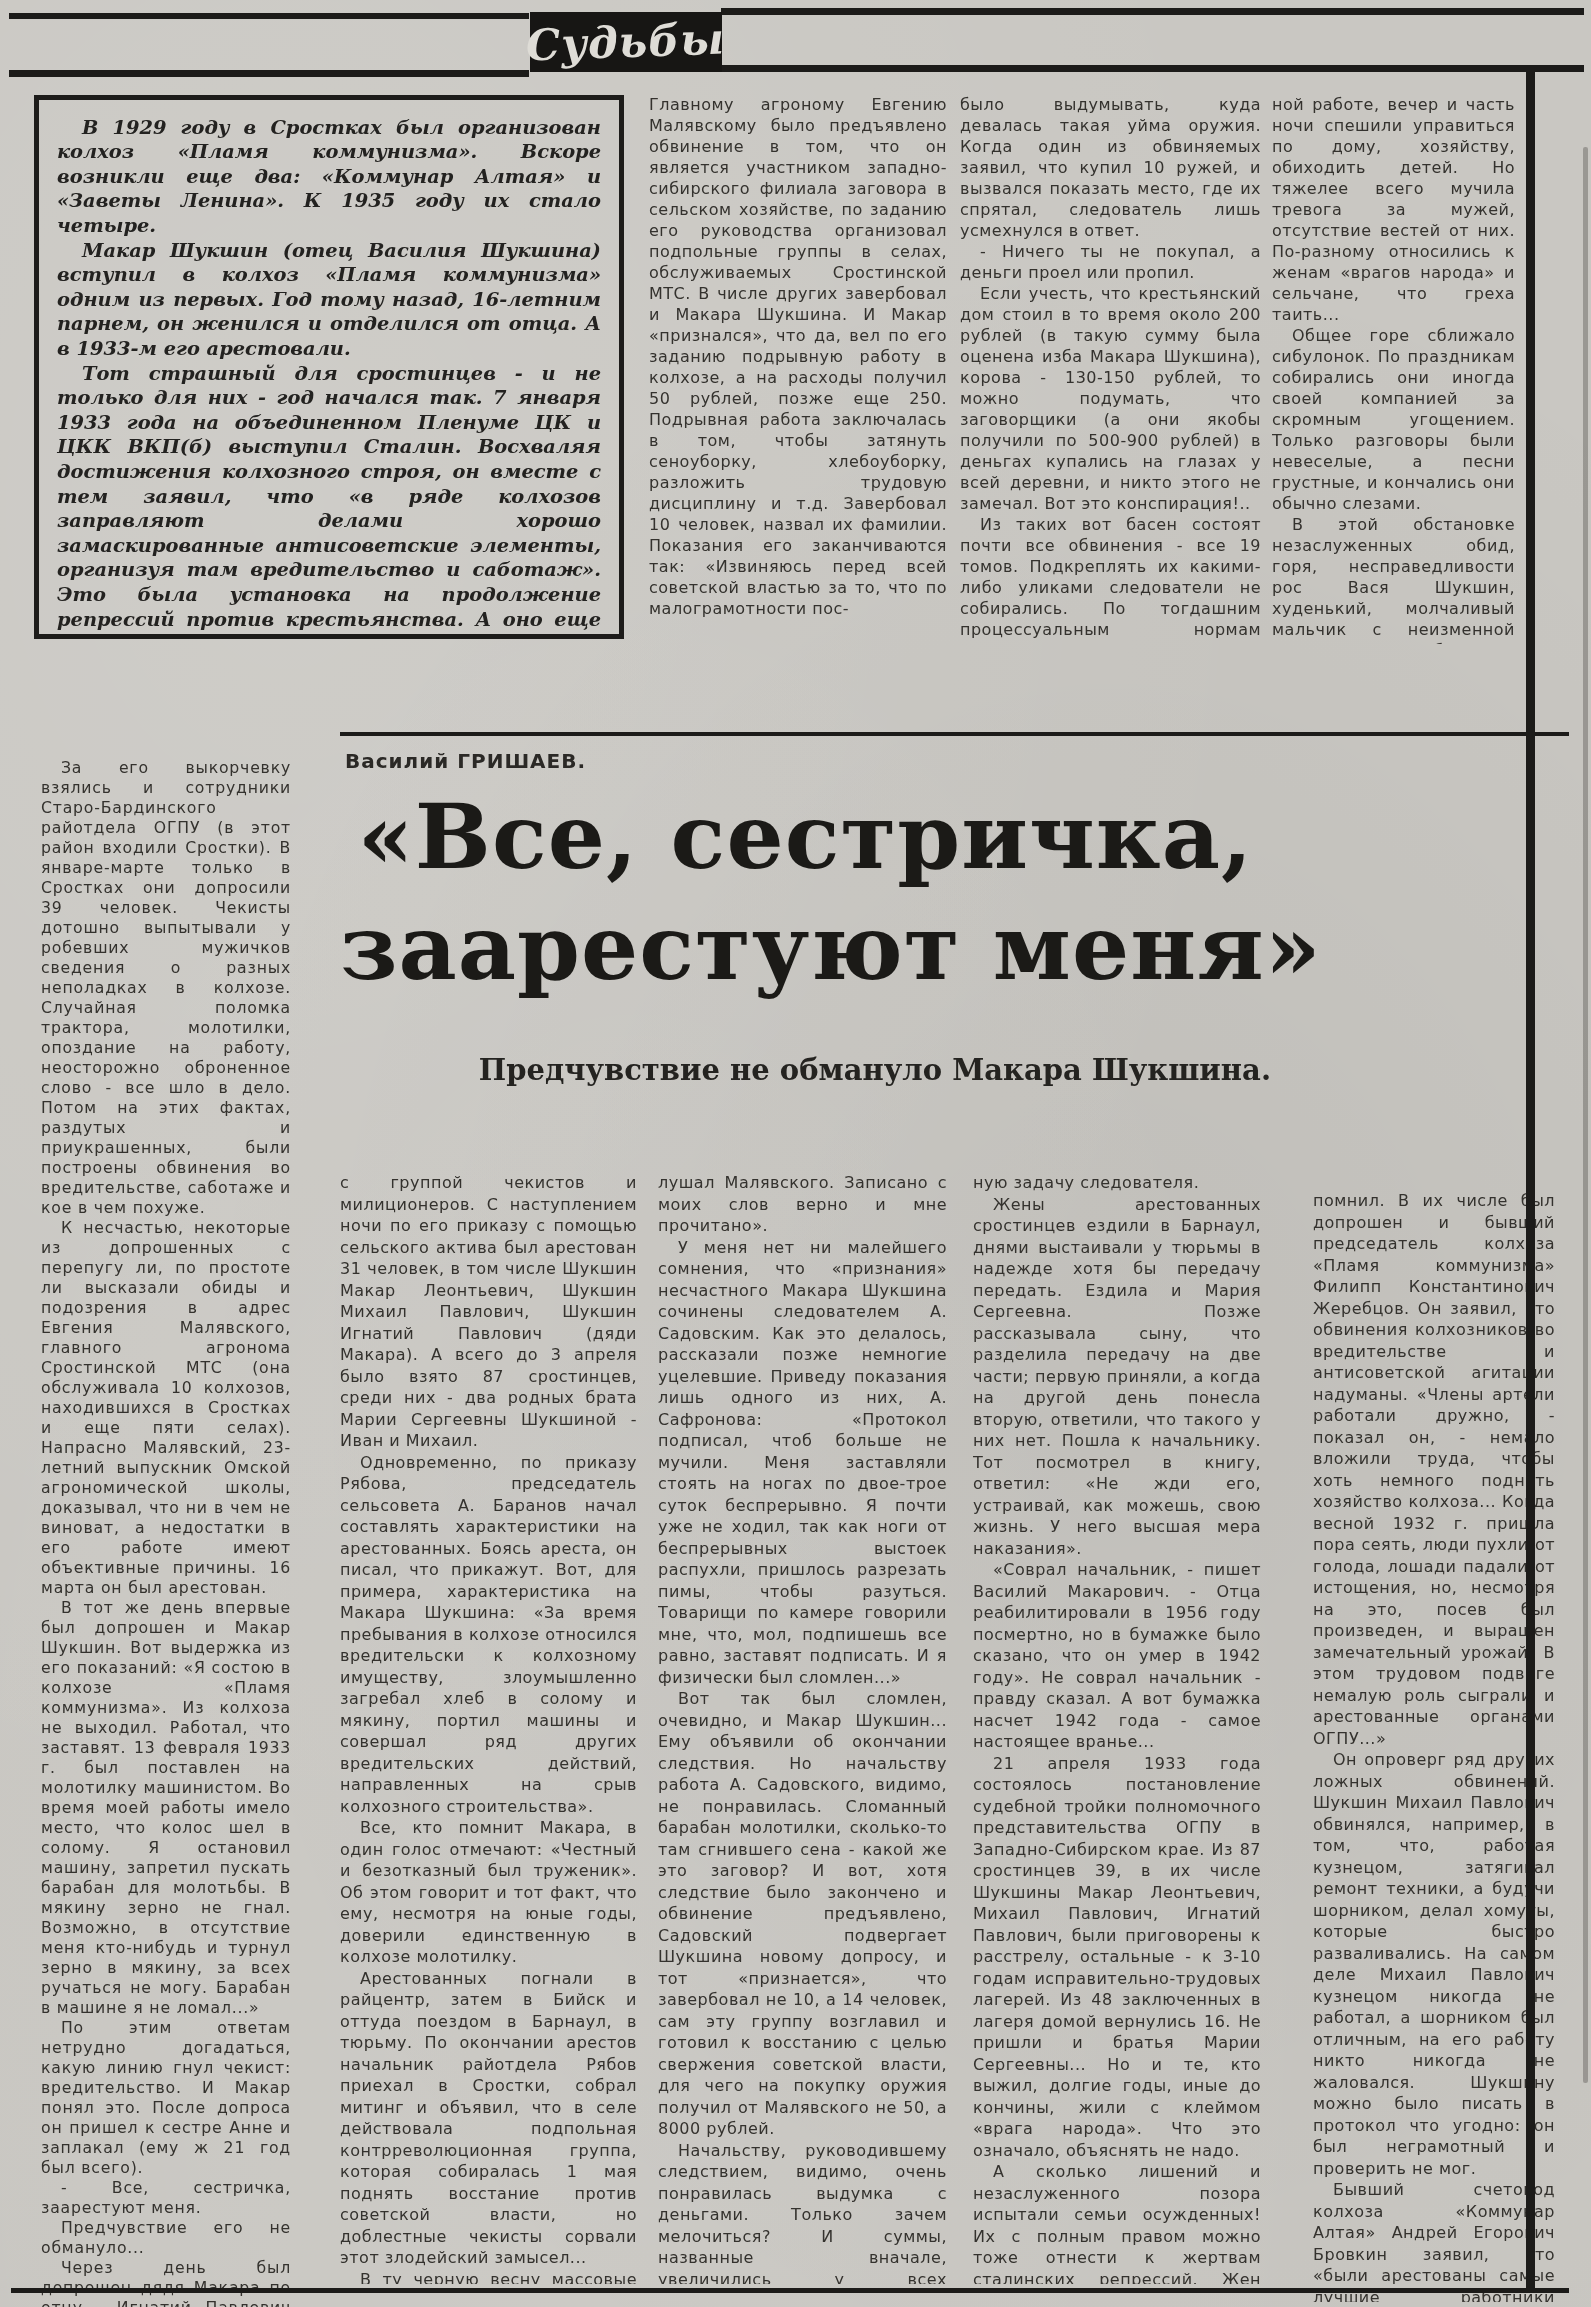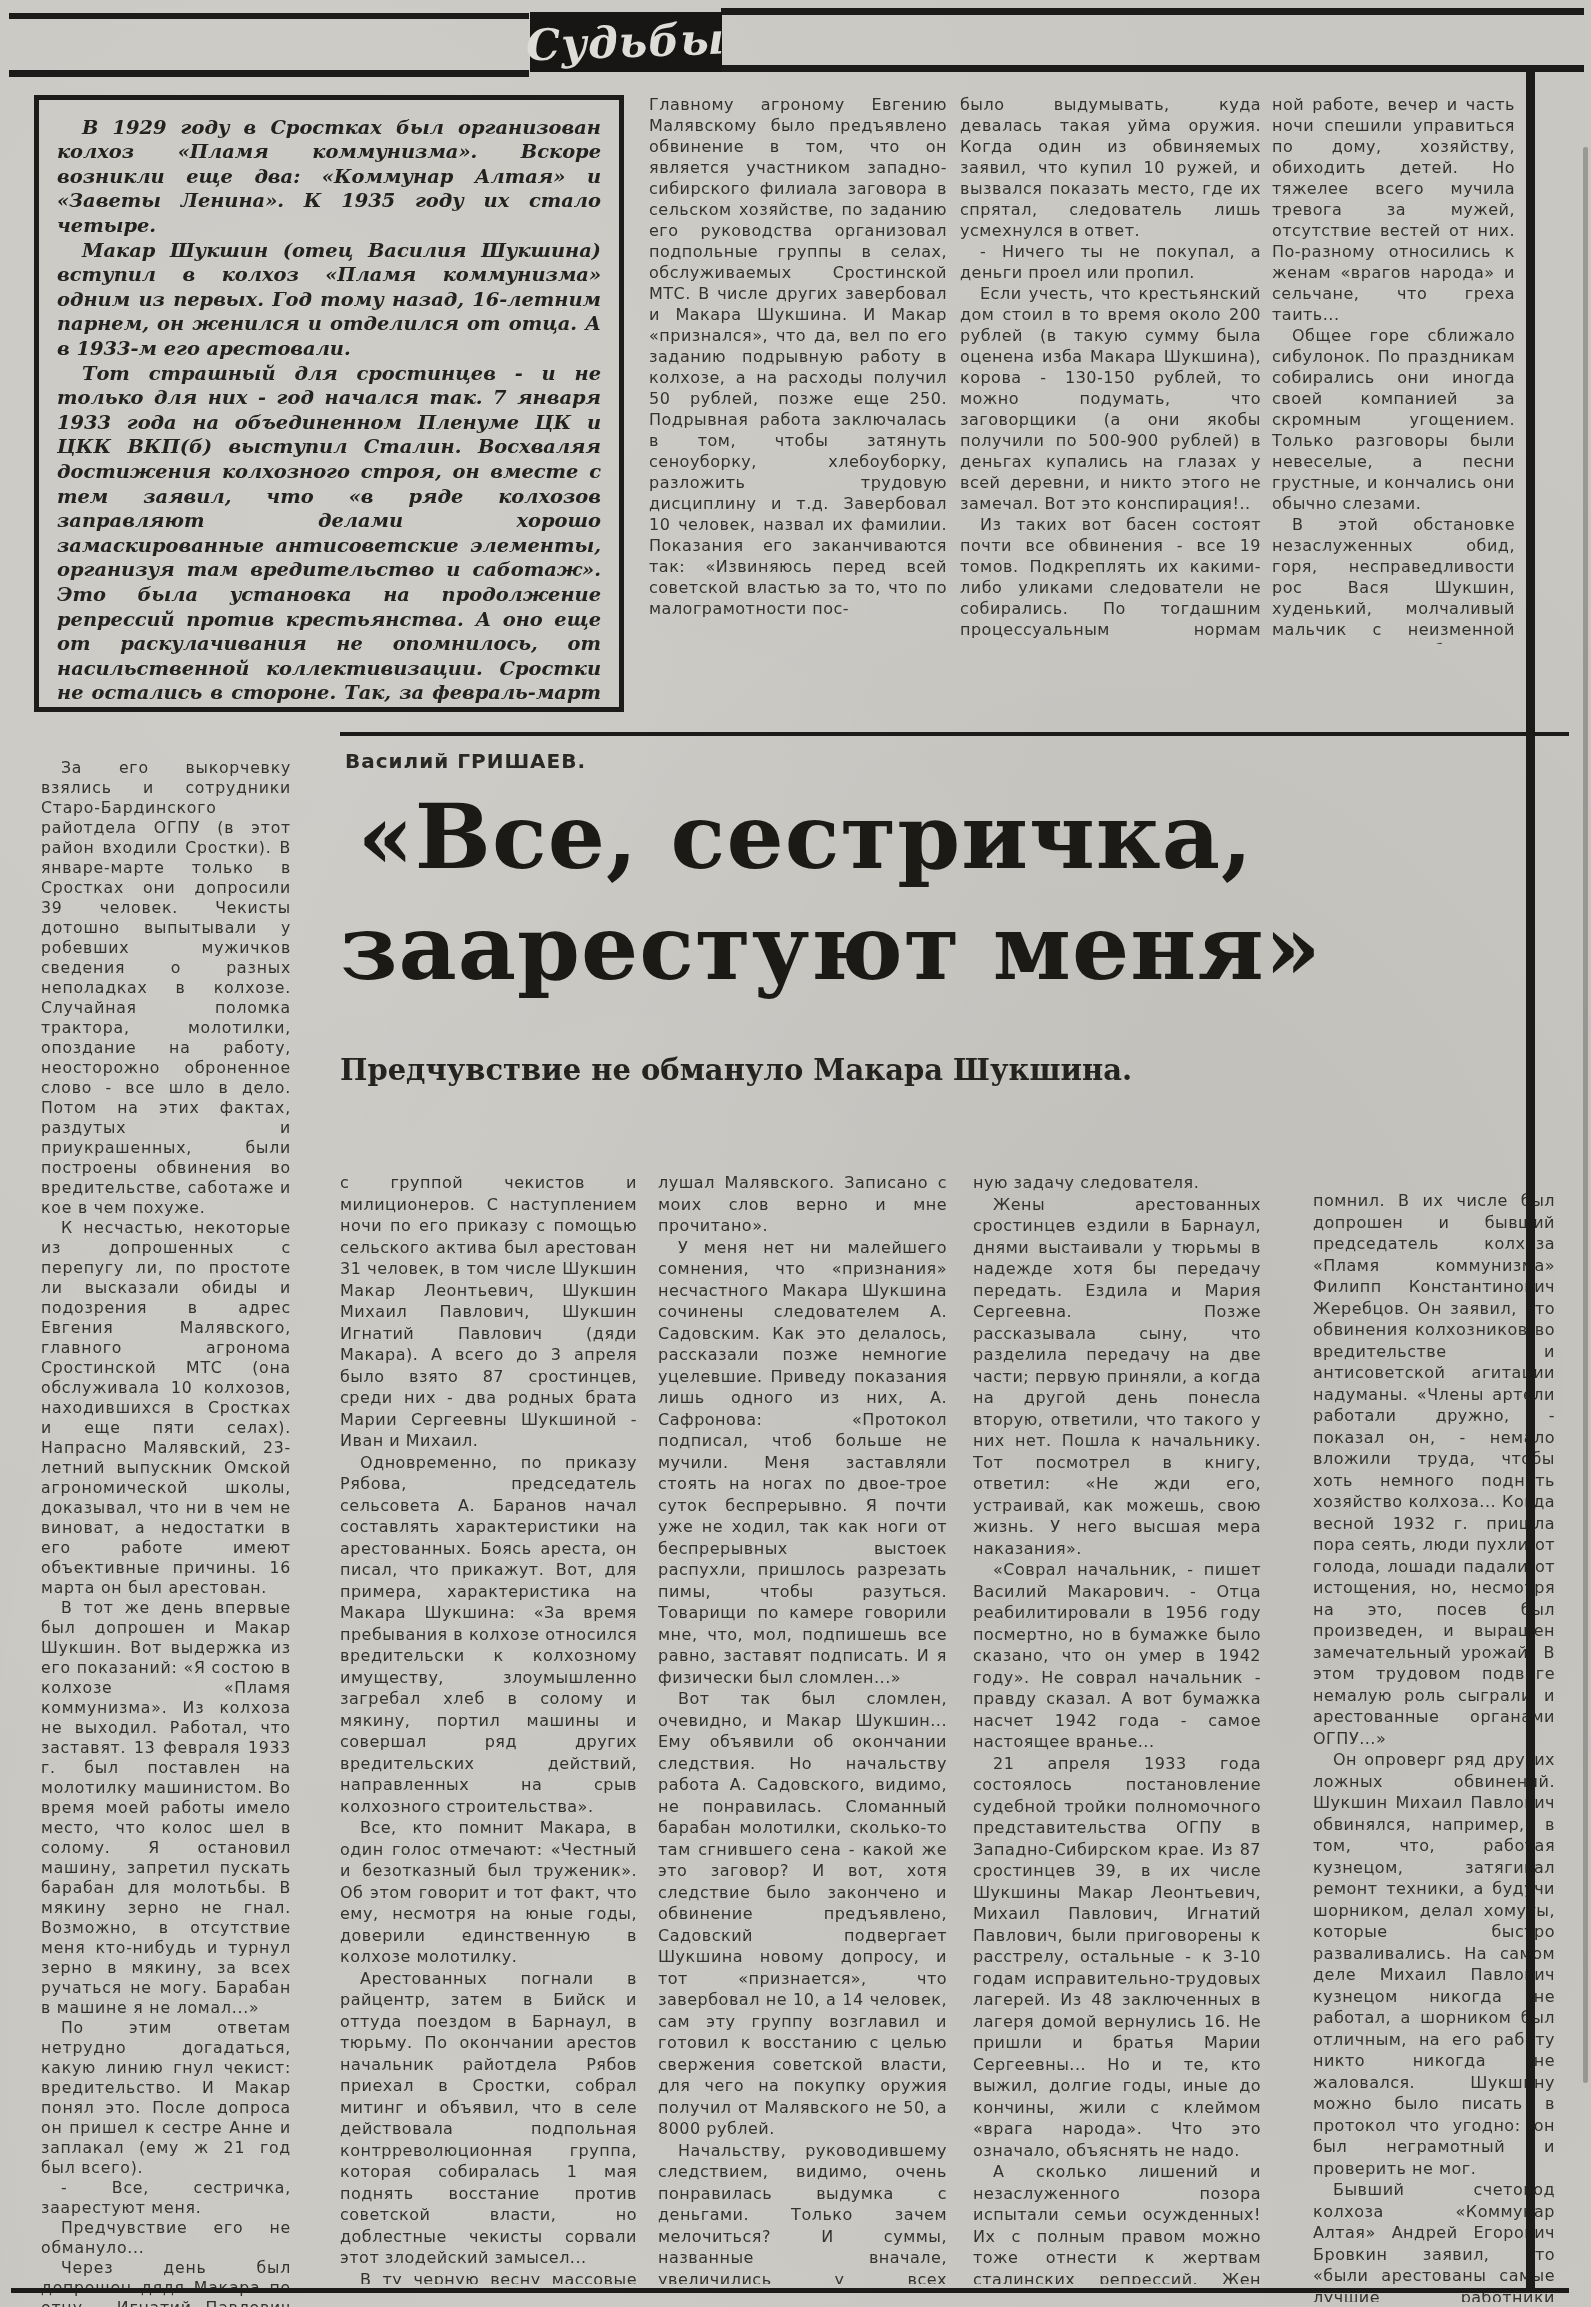--- a/index.html
+++ b/index.html
@@ -23,21 +23,21 @@
   .r2b{left:721px;top:65px;width:863px;height:6.8px;}
   .mast-box{
     position:absolute;left:530px;top:11.5px;width:192px;height:60px;
     background:#171614;display:flex;align-items:center;justify-content:center;
   }
   .mast-label{
     font-family:"DejaVu Serif",serif;font-style:italic;font-weight:bold;
     font-size:43px;color:#dedcd6;transform:rotate(-2deg);letter-spacing:1px;
   }
   .intro-box{
-    position:absolute;left:34px;top:95px;width:590px;height:617px;
+    position:absolute;left:34px;top:95px;width:590px;height:544px;
     border:5.8px solid #1d1c1a;box-sizing:border-box;padding:15.7px 18px 10.5px 18px;overflow:hidden;
   }
   .intro-box p{
     margin:0;text-indent:25px;text-align:justify;
     font-family:"DejaVu Serif",serif;font-style:italic;font-weight:bold;
     font-size:19.4px;line-height:24.6px;color:#232220;
   }
   .col{position:absolute;text-align:justify;color:#34322e;overflow:hidden;}
   .col p{margin:0;text-indent:20px;}
   .cont p:first-child{text-indent:0;}
@@ -55,21 +55,21 @@
   .byline{
     position:absolute;left:345px;top:749px;
     font-size:20px;font-weight:bold;color:#2b2926;letter-spacing:1px;
   }
   .headline{
     position:absolute;left:340px;top:781px;width:931px;text-align:center;
     font-family:"DejaVu Serif",serif;font-weight:bold;color:#1b1a17;
     font-size:90px;line-height:111px;letter-spacing:1px;white-space:nowrap;
   }
   .subhead{
-    position:absolute;left:340px;top:1048px;width:931px;text-align:left;
+    position:absolute;left:340px;top:1048px;width:931px;text-align:right;
     font-family:"DejaVu Serif",serif;font-weight:bold;
     font-size:29px;line-height:45px;color:#242320;
   }
   .bottom-rule{left:10.5px;top:2288px;width:1558px;height:5.2px;}
   .right-bar{left:1526px;top:72px;width:9px;height:2219px;}
   .edge-shadow{
     position:absolute;left:1583px;top:147px;width:4.7px;height:1936px;
     background:rgba(45,43,40,.30);border-radius:2.1px;
   }
 </style>

